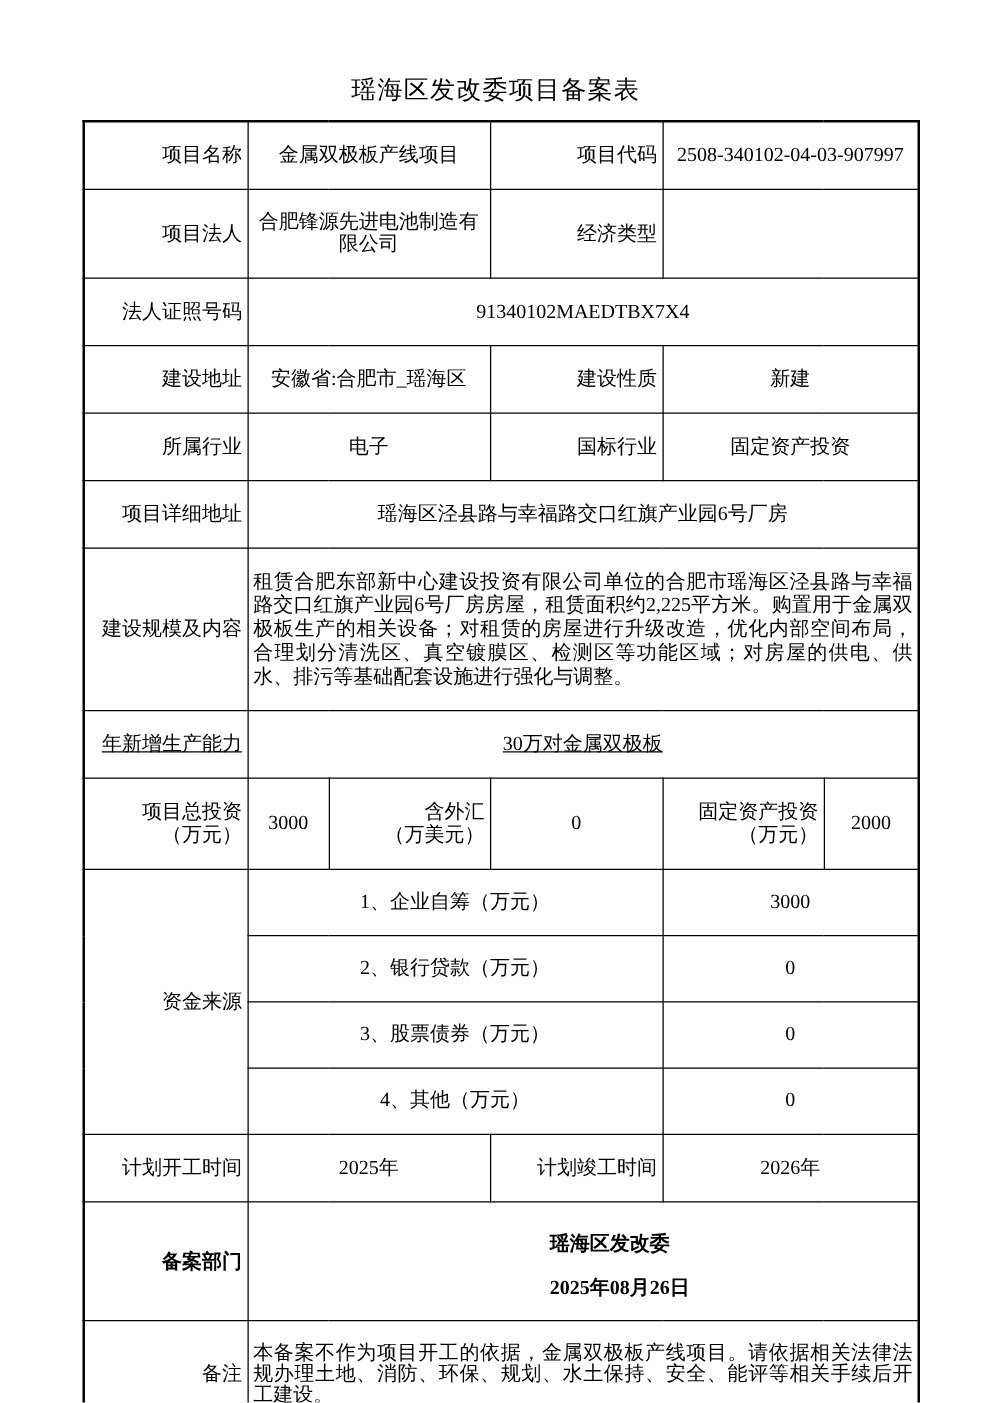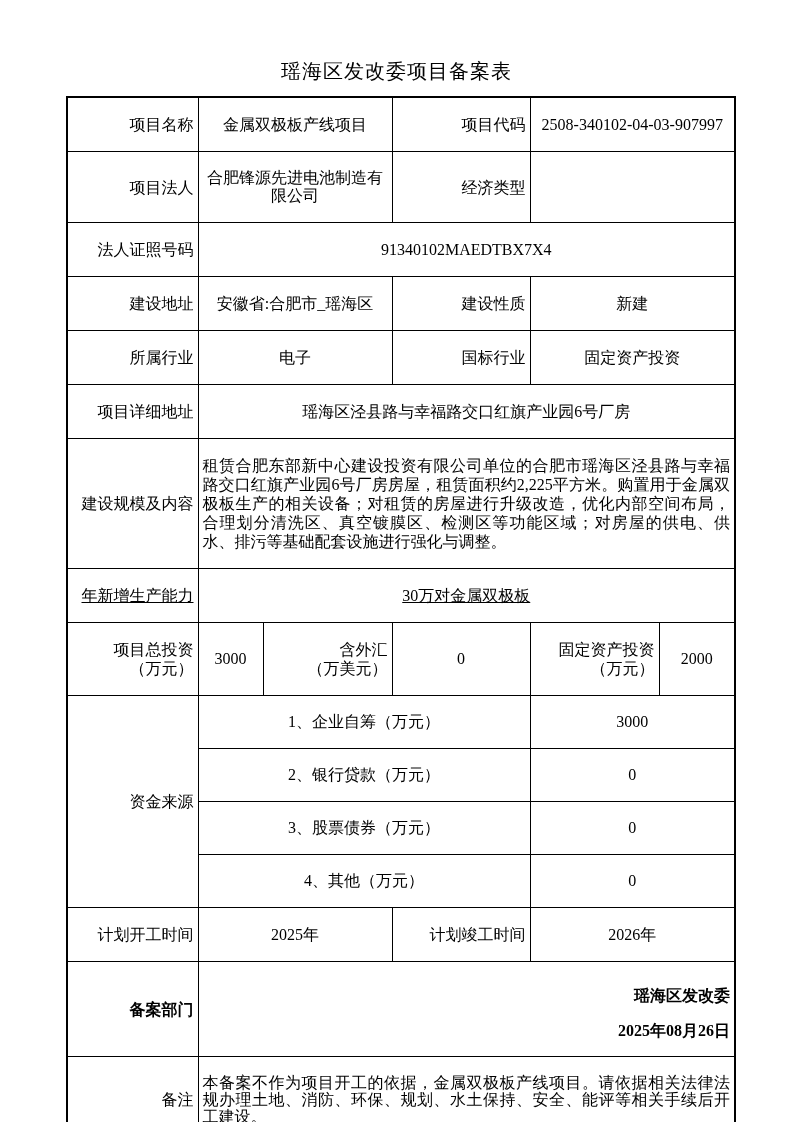--- a/index.html
+++ b/index.html
@@ -58,21 +58,21 @@
     line-height: 19px;
     padding: 2px 5px;
   }
   td.tight {
     line-height: 17px;
   }
   td.dept-cell { vertical-align: middle; }
   .dept-block {
     margin-left: auto;
     width: 55%;
-    text-align: right;
+    text-align: left;
     display: flex;
     flex-direction: column;
     gap: 18px;
     padding-top: 8px;
     line-height: 17px;
   }
   .footnote {
     width: 645px;
     margin: 13px 0 0 85px;
     font-size: 16px;

